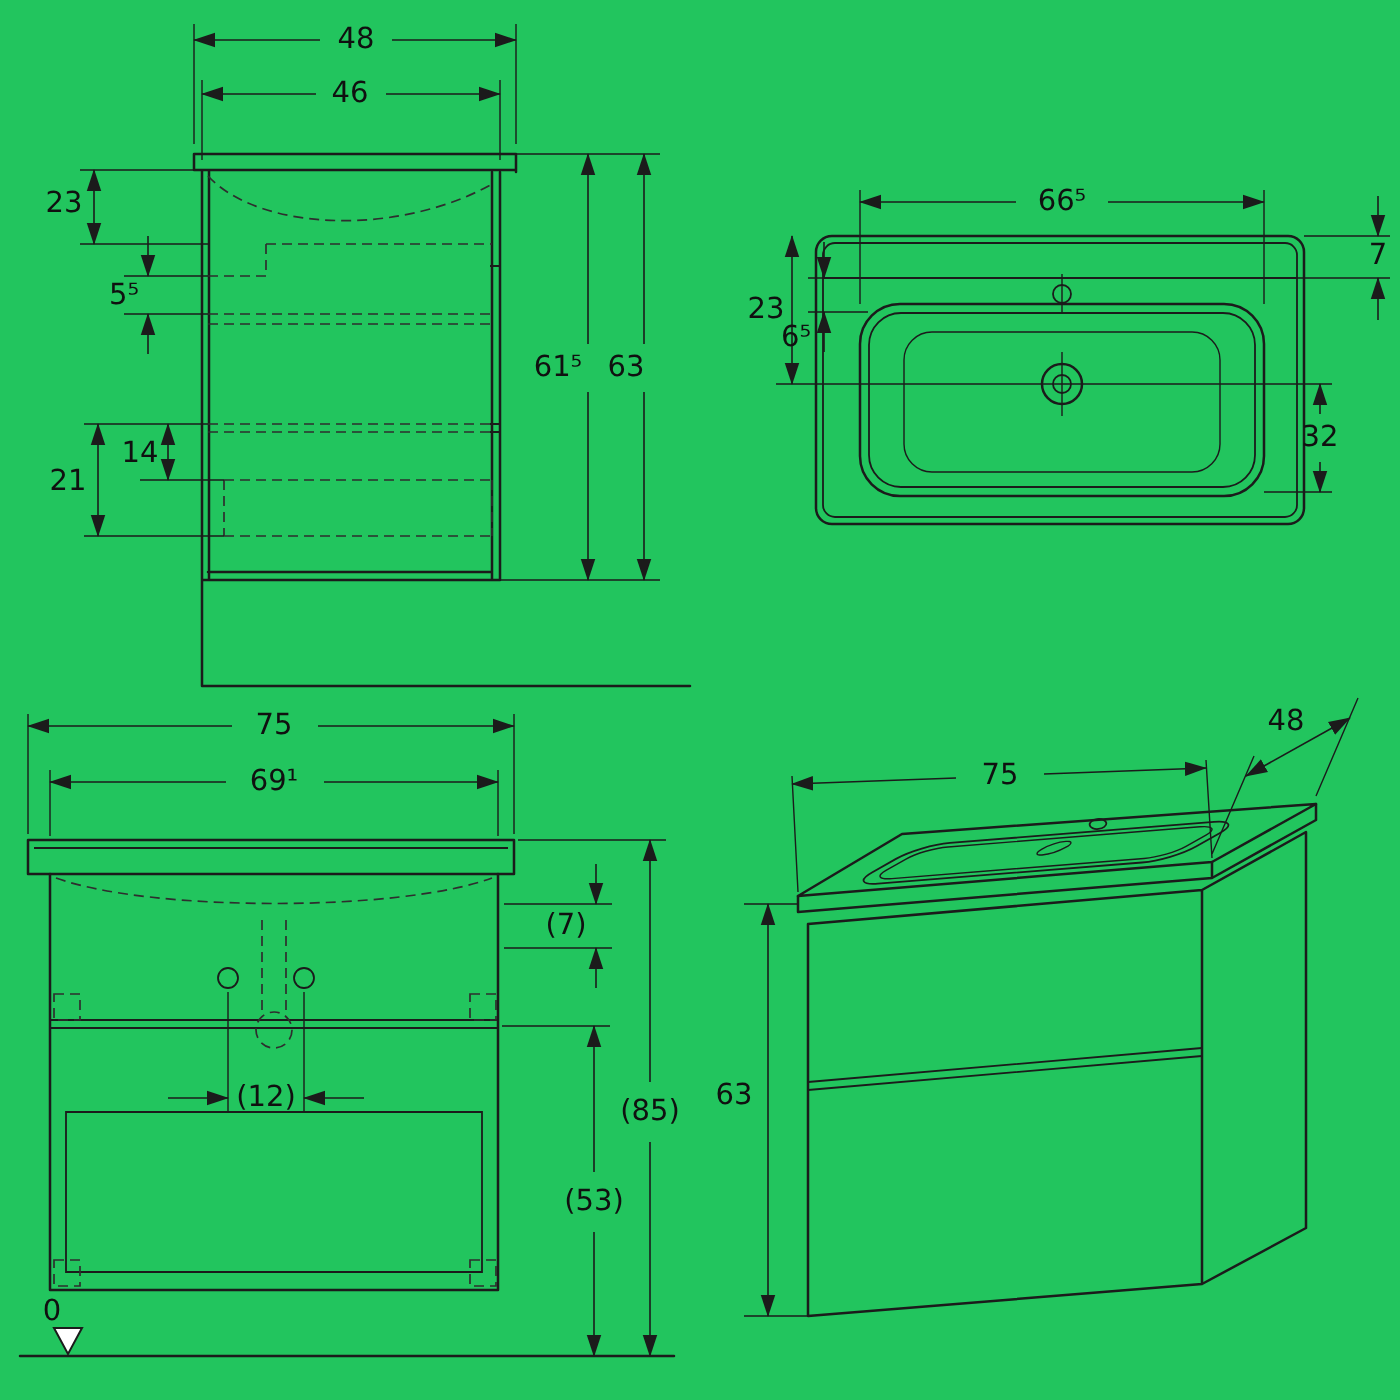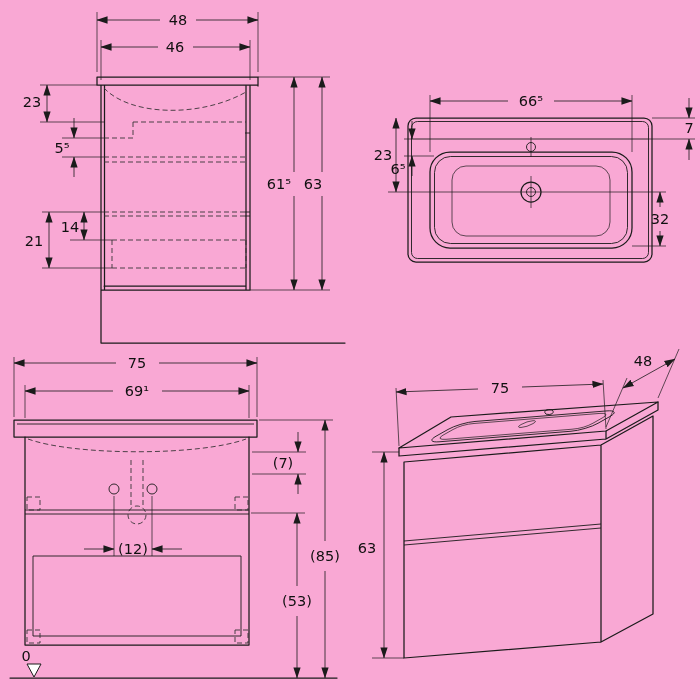--- a/index.html
+++ b/index.html
@@ -1,16 +1,16 @@
 <!DOCTYPE html>
 <html><head>
 <meta charset="utf-8">
 <style>
   html,body{margin:0;padding:0;background:#fff}
-  .sheet{width:700px;height:700px;background:#f9a8d4;position:relative;font-family:"DejaVu Sans","Liberation Sans",sans-serif}
+  .sheet{width:700px;height:700px;background:#22c55e;position:relative;font-family:"DejaVu Sans","Liberation Sans",sans-serif}
   svg{display:block}
   .ol{fill:none;stroke:#1b1b1b;stroke-width:1.25;stroke-linejoin:round;stroke-linecap:round}
   .md{fill:none;stroke:#1b1b1b;stroke-width:0.9}
   .thin{fill:none;stroke:#1b1b1b;stroke-width:0.7}
   .dash{fill:none;stroke:#2e2e2e;stroke-width:0.85;stroke-dasharray:5 3}
   .dim{fill:none;stroke:#1b1b1b;stroke-width:0.8}
   .ext{fill:none;stroke:#1b1b1b;stroke-width:0.7}
   .lbl{font-size:14.5px;fill:#101010;text-anchor:middle;dominant-baseline:central;font-family:"DejaVu Sans","Liberation Sans",sans-serif}
   .datum{fill:#fff;stroke:#1b1b1b;stroke-width:1}
 </style>

